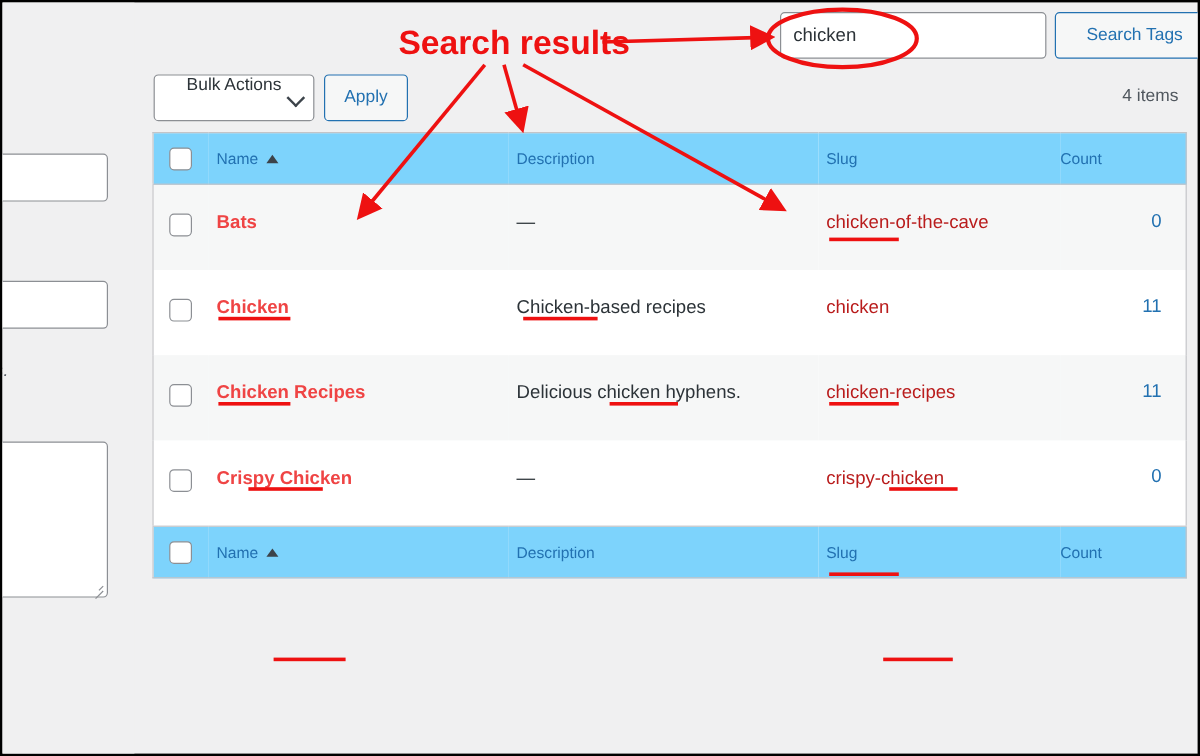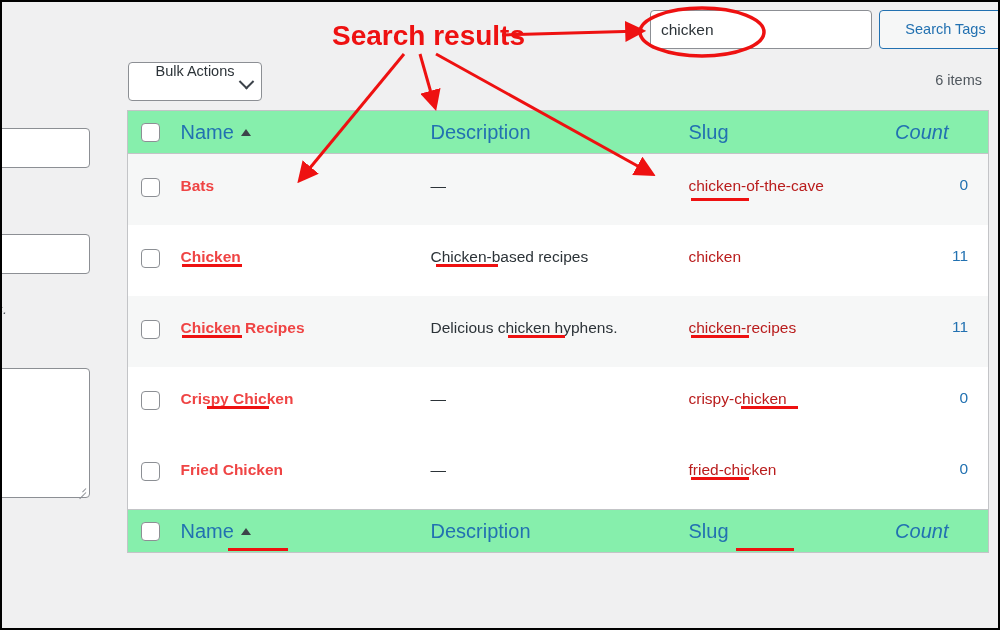--- a/index.html
+++ b/index.html
@@ -162,35 +162,35 @@
   .col-name  { width: 250px; }
   .col-desc  { width: 258px; }
   .col-slug  { width: 202px; }
   .col-count { width: 105px; }
 
   #tags-table thead th,
   #tags-table tfoot th {
     height: 42px;
     border-bottom: 1px solid #c3c4c7;
     color: #2271b1;
-    font-size: 20px;
+    font-size: 13px;
     font-weight: normal;
-    background: #86efac;
+    background: #7dd3fc;
   }
   #tags-table tfoot th {
     border-bottom: none;
     border-top: 1px solid #c3c4c7;
   }
   .hd-inner {
     display: flex;
     align-items: center;
     height: 42px;
     padding-left: 7px;
   }
-  .hd-count .hd-inner { justify-content: center; padding-right: 28px; padding-left: 0; font-style: italic; }
+  .hd-count .hd-inner { justify-content: flex-start; padding-right: 28px; padding-left: 0; }
   .sort-arrow {
     display: inline-block;
     margin-left: 7px;
     width: 0; height: 0;
     border-left: 5px solid transparent;
     border-right: 5px solid transparent;
     border-bottom: 7px solid #3c434a;
   }
   .cb-wrap {
     display: flex;
@@ -277,21 +277,22 @@
 
   </div>
 
   <input id="search-box" type="text" value="chicken" style="">
   <div id="search-tags-btn">Search Tags</div>
 
   <div id="bulk-select">
     <span>Bulk Actions</span>
     <span class="chev"></span>
   </div>
-  <div id="item-count">6 items</div>
+  <div id="apply-btn">Apply</div>
+  <div id="item-count">4 items</div>
 
   <table id="tags-table">
     <colgroup>
       <col class="col-cb">
         <col class="col-name">
         <col class="col-desc">
         <col class="col-slug">
         <col class="col-count">
     </colgroup>
     <thead>
@@ -389,39 +390,20 @@
             </div>
           </td>
           <td>
             <div class="cell-inner"><a class="name-link">Crispy Chicken</a></div>
           </td>
           <td>
             <div class="cell-inner"><span>—</span></div>
           </td>
           <td>
             <div class="cell-inner slug-cell"><span>crispy-chicken</span></div>
-          </td>
-          <td>
-            <div class="count-cell"><a class="count-link">0</a></div>
-          </td>
-        </tr>
-        <tr>
-          <td>
-            <div class="row-cb-wrap">
-              <div class="cb"></div>
-            </div>
-          </td>
-          <td>
-            <div class="cell-inner"><a class="name-link">Fried Chicken</a></div>
-          </td>
-          <td>
-            <div class="cell-inner"><span>—</span></div>
-          </td>
-          <td>
-            <div class="cell-inner slug-cell"><span>fried-chicken</span></div>
           </td>
           <td>
             <div class="count-cell"><a class="count-link">0</a></div>
           </td>
         </tr>
       </tbody>
     <tfoot>
       <tr>
         <th>
           <div class="cb-wrap">

